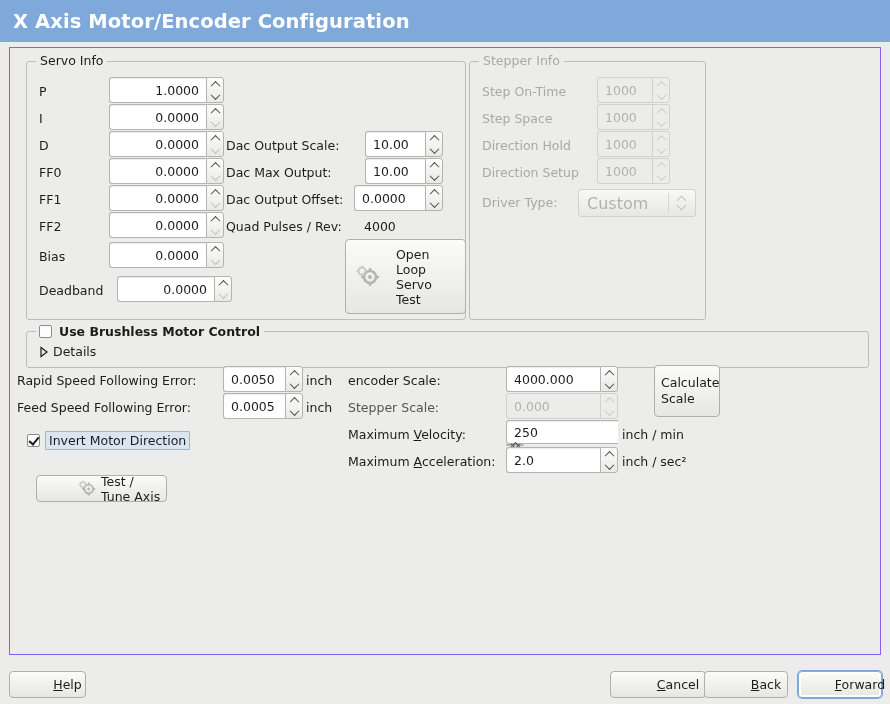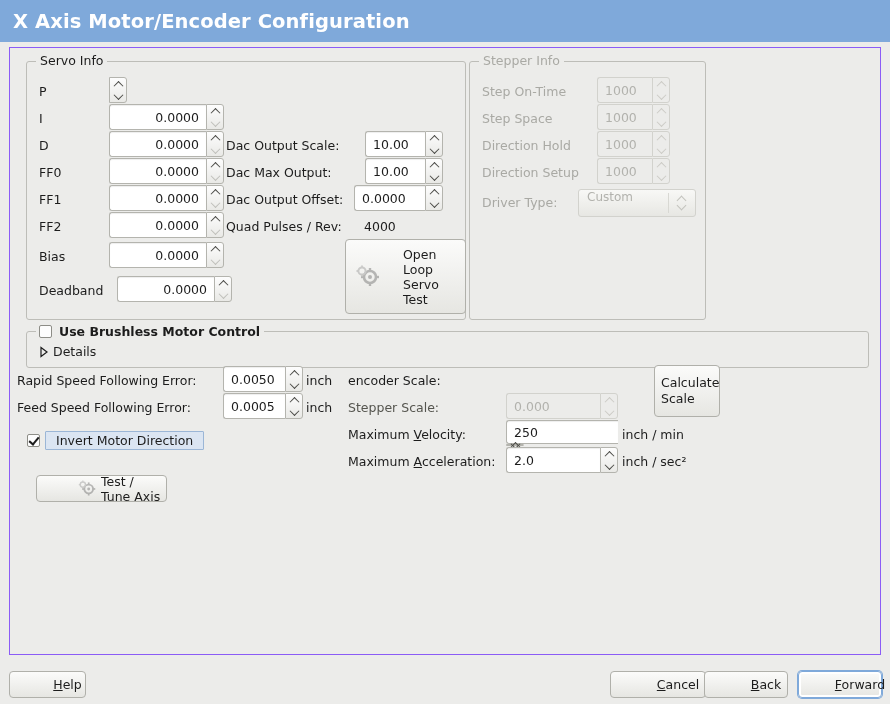--- a/index.html
+++ b/index.html
@@ -60,21 +60,21 @@
   .spin .btns .ar.dn::after{transform:rotate(-135deg) translate(1px,1px);}
   .spin .btns .ar.faint::after{border-color:#bfbfba;}
   .spin.disabled .fld{background:#ececea;color:#b2b2ad;border-color:#d2d2cd;box-shadow:none;}
   .spin.disabled .btns{background:#ececea;border-color:#d2d2cd;}
   .spin.disabled .btns .ar::after{border-color:#cccbc6;}
   
   .combo{
     position:absolute;height:28px;box-sizing:border-box;
     background:linear-gradient(#f8f8f6,#e7e7e3);
     border:1px solid #d2d2cd;border-radius:3px;
-    display:flex;align-items:flex-start;color:#b2b2ad;font-size:12px;padding-left:8px;
+    display:flex;align-items:center;color:#b2b2ad;font-size:16px;padding-left:8px;
   }
   .combo .sep{position:absolute;right:26px;top:3px;bottom:3px;width:1px;background:#d8d8d3;}
   .combo .updn{position:absolute;right:7px;top:50%;margin-top:-8px;width:11px;height:16px;}
   .combo .updn::before,.combo .updn::after{
     content:"";position:absolute;left:1px;width:6px;height:6px;
     border-left:1.5px solid #c3c3be;border-top:1.5px solid #c3c3be;
   }
   .combo .updn::before{top:2px;transform:rotate(45deg);}
   .combo .updn::after{bottom:2px;transform:rotate(-135deg);}
   
@@ -94,21 +94,21 @@
     border-radius:2px;box-sizing:border-box;position:relative;flex:none;
   }
   .cbx .box.on::after{
     content:"";position:absolute;left:3px;top:0px;width:4px;height:8px;
     border-right:2px solid #1c1c1c;border-bottom:2px solid #1c1c1c;
     transform:rotate(40deg);
   }
   .cbx .txt{margin-left:7px;font-size:12.5px;}
   .cbx .txt.focusring{
     background:#dbe5f2;border:1px solid #9bb6d6;
-    padding:1px 10px;margin-left:5px;border-radius:1px;
+    padding:1px 3px;margin-left:5px;border-radius:1px;
   }
   .cbx .txt.bold{font-weight:bold;}
   
   .expander{position:absolute;display:flex;align-items:center;}
   .expander .tri{
     width:0;height:0;border-left:7px solid transparent;
     border-top:5px solid transparent;border-bottom:5px solid transparent;
     position:relative;flex:none;
   }
   .expander .tri svg{position:absolute;left:-7px;top:-7px;}
@@ -131,20 +131,21 @@
     <span class="lbl" style="left:12px;top:22px;">P</span>
     <span class="lbl" style="left:12px;top:49px;">I</span>
     <span class="lbl" style="left:12px;top:76px;">D</span>
     <span class="lbl" style="left:12px;top:103px;">FF0</span>
     <span class="lbl" style="left:12px;top:130px;">FF1</span>
     <span class="lbl" style="left:12px;top:157px;">FF2</span>
     <span class="lbl" style="left:12px;top:187px;">Bias</span>
     <span class="lbl" style="left:12px;top:221px;">Deadband</span>
 
     <div class="spin ralign" style="left:82px;top:15px;width:115px;">
+      <div class="fld">1.0000</div>
       <div class="btns">
           <div class="ar up"></div>
           <div class="ar dn"></div>
         </div>
     </div>
     <div class="spin ralign" style="left:82px;top:42px;width:115px;">
       <div class="fld">0.0000</div>
       <div class="btns">
           <div class="ar up"></div>
           <div class="ar dn faint"></div>
@@ -233,21 +234,21 @@
             <line x1="22" y1="15" x2="25" y2="15"></line>
           </g>
           <circle cx="8" cy="9" r="3.6" fill="none" stroke="#888" stroke-width="2"></circle>
           <g stroke="#888" stroke-width="1.8">
             <line x1="8" y1="3.5" x2="8" y2="5"></line>
             <line x1="8" y1="13" x2="8" y2="14.5"></line>
             <line x1="2.5" y1="9" x2="4" y2="9"></line>
           </g>
         </svg>
       </span>
-      <span style="margin-left:23px;line-height:15px;text-align:left;">
+      <span style="margin-left:16px;line-height:15px;text-align:left;">
         <span>Open</span><br>
         <span>Loop</span><br>
         <span>Servo</span><br>
         <span>Test</span>
       </span>
     </div>
   </div>
 
   <div class="group disabled" style="left:459px;top:13px;width:237px;height:259px;">
     <span class="legend">Stepper Info</span>
@@ -352,20 +353,27 @@
           <line x1="8" y1="3.5" x2="8" y2="5"></line>
           <line x1="8" y1="13" x2="8" y2="14.5"></line>
           <line x1="2.5" y1="9" x2="4" y2="9"></line>
         </g>
       </svg>
     </span>
     <span style="margin-left:5px;">Test / Tune Axis</span>
   </div>
 
   <span class="lbl" style="position:absolute;left:338px;top:325px;">encoder Scale:</span>
+  <div class="spin" style="left:496px;top:318px;width:112px;">
+    <div class="fld">4000.000</div>
+    <div class="btns">
+        <div class="ar up"></div>
+        <div class="ar dn"></div>
+      </div>
+  </div>
 
   <span class="lbl dim" style="position:absolute;left:338px;top:352px;color:#55554f;">Stepper Scale:</span>
   <div class="spin disabled" style="left:496px;top:345px;width:112px;">
     <div class="fld">0.000</div>
     <div class="btns">
         <div class="ar up"></div>
         <div class="ar dn"></div>
       </div>
   </div>
 

